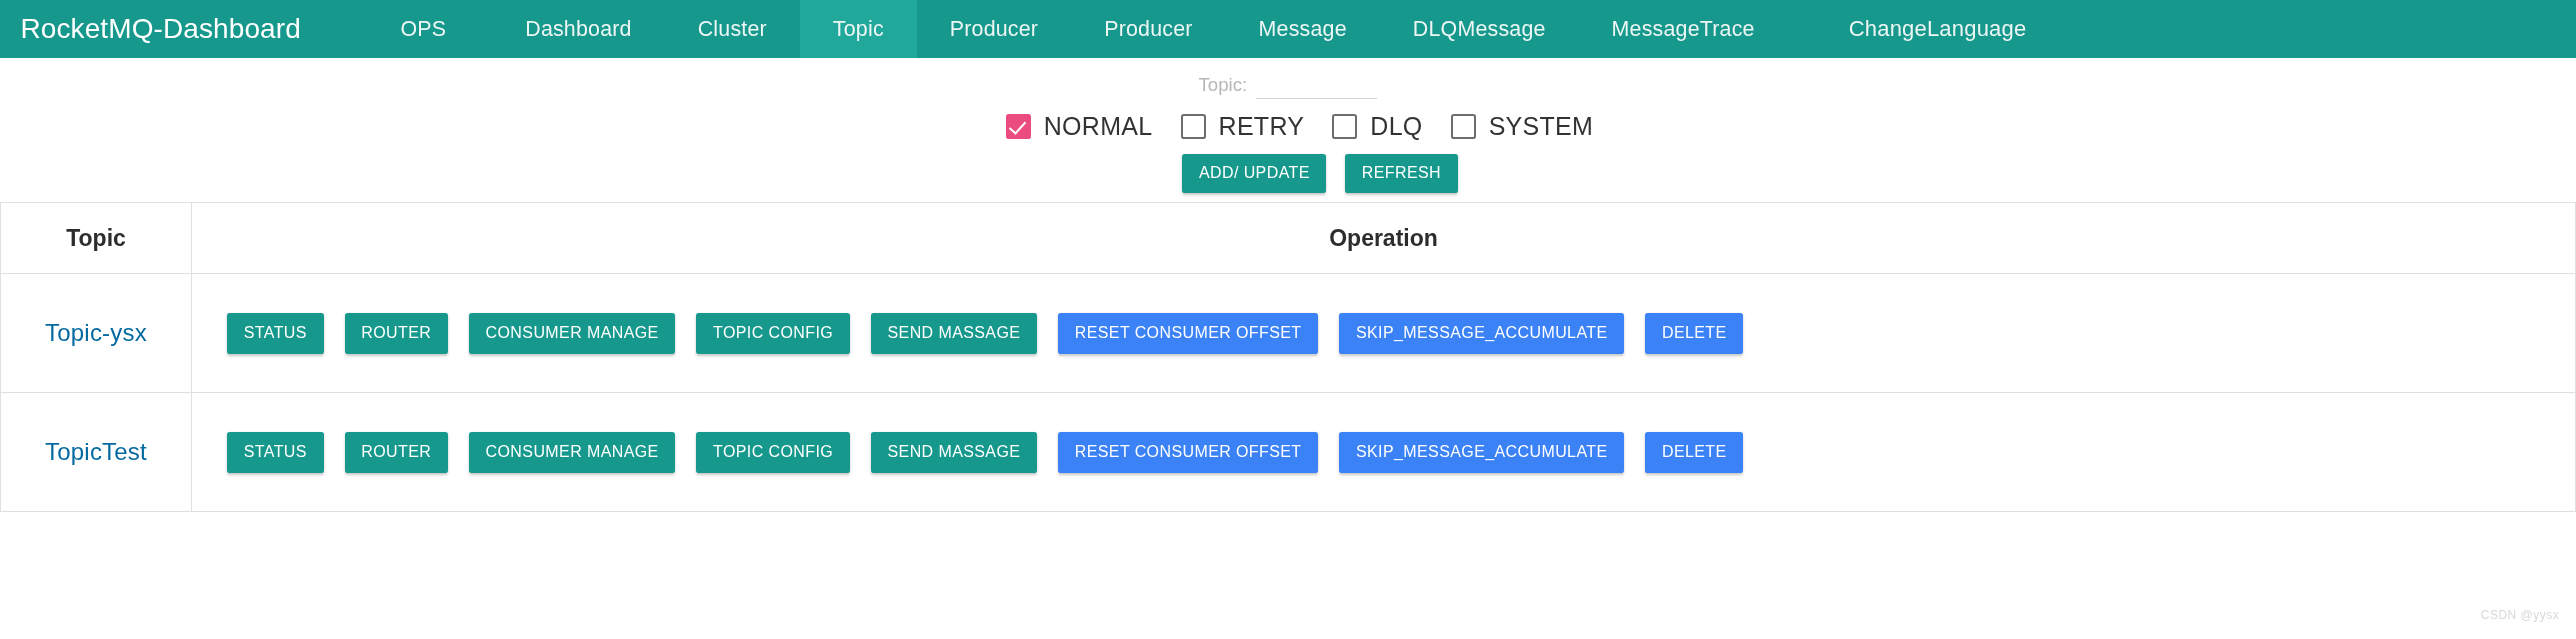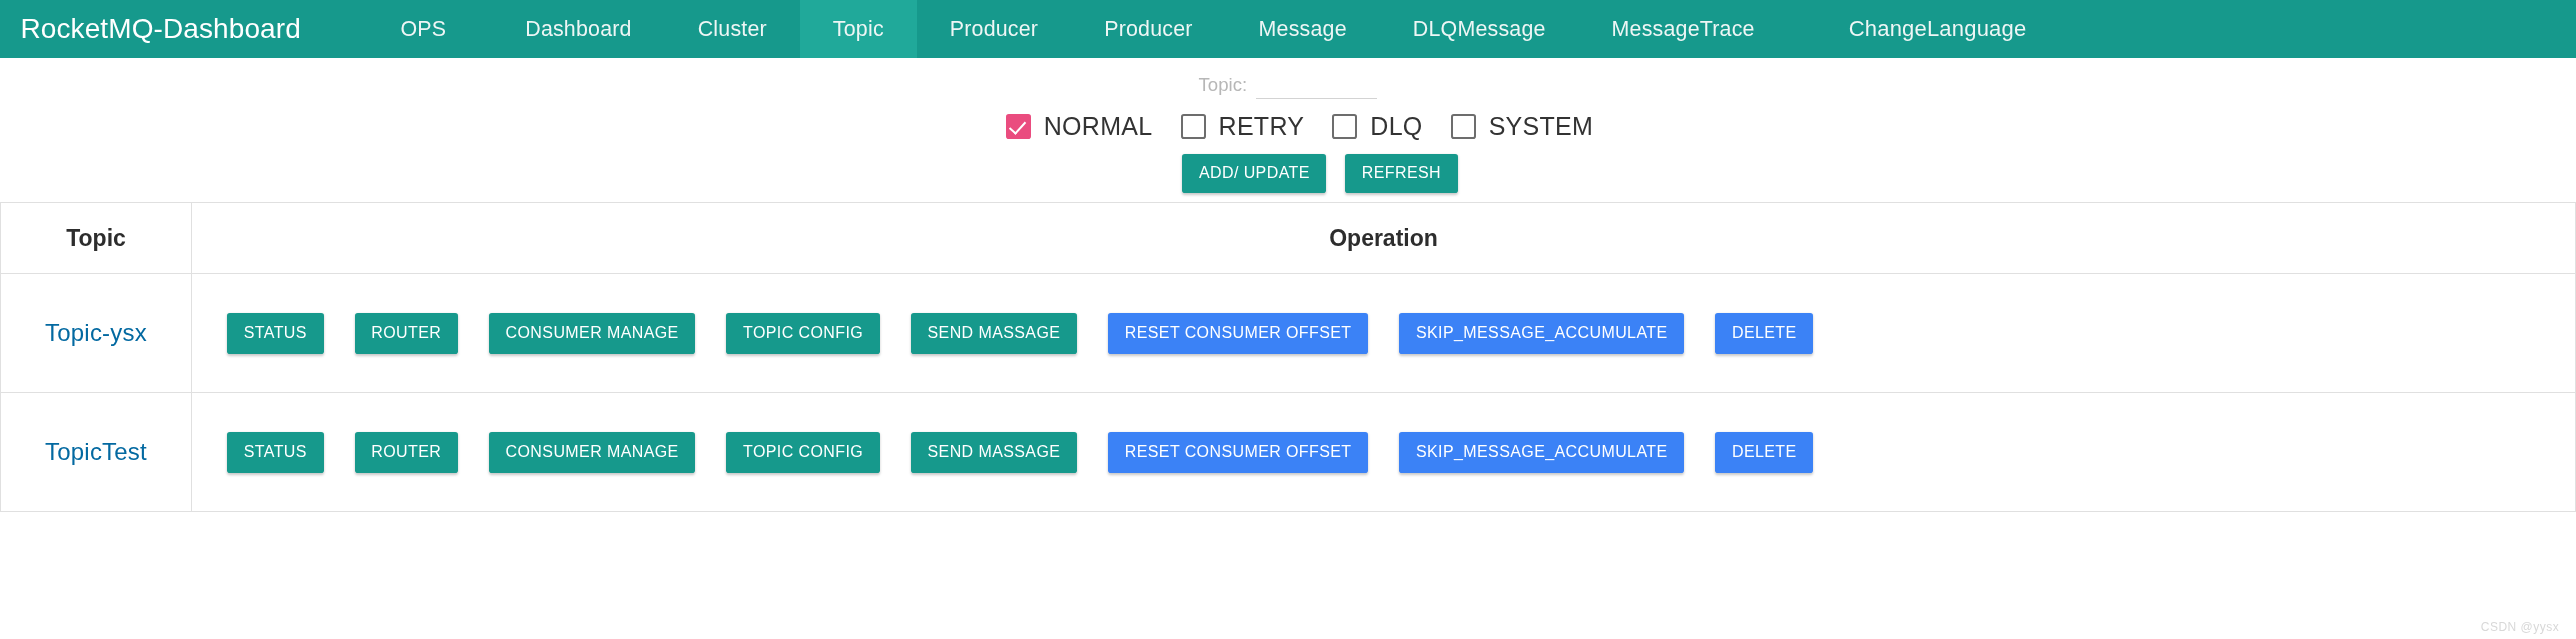--- a/index.html
+++ b/index.html
@@ -186,30 +186,30 @@
   .topic-cell {
     text-align: center;
     font-size: 24px;
     color: #0369a1;
     letter-spacing: 0.2px;
   }
   .ops-cell { padding-left: 0; }
   .ops-row {
     display: flex;
     align-items: center;
-    gap: 31px;
+    gap: 21px;
     padding-left: 35px;
   }
   .ops-row .tbtn { height: 41px; }
 
   
   .watermark {
     position: absolute;
     right: 16.7px;
-    bottom: 6px;
+    bottom: 18px;
     font-size: 12px;
     color: #d8d8d8;
     letter-spacing: 0.5px;
     user-select: none;
   }
 </style>
 </head>
 <body>
 
 <div class="navbar">

